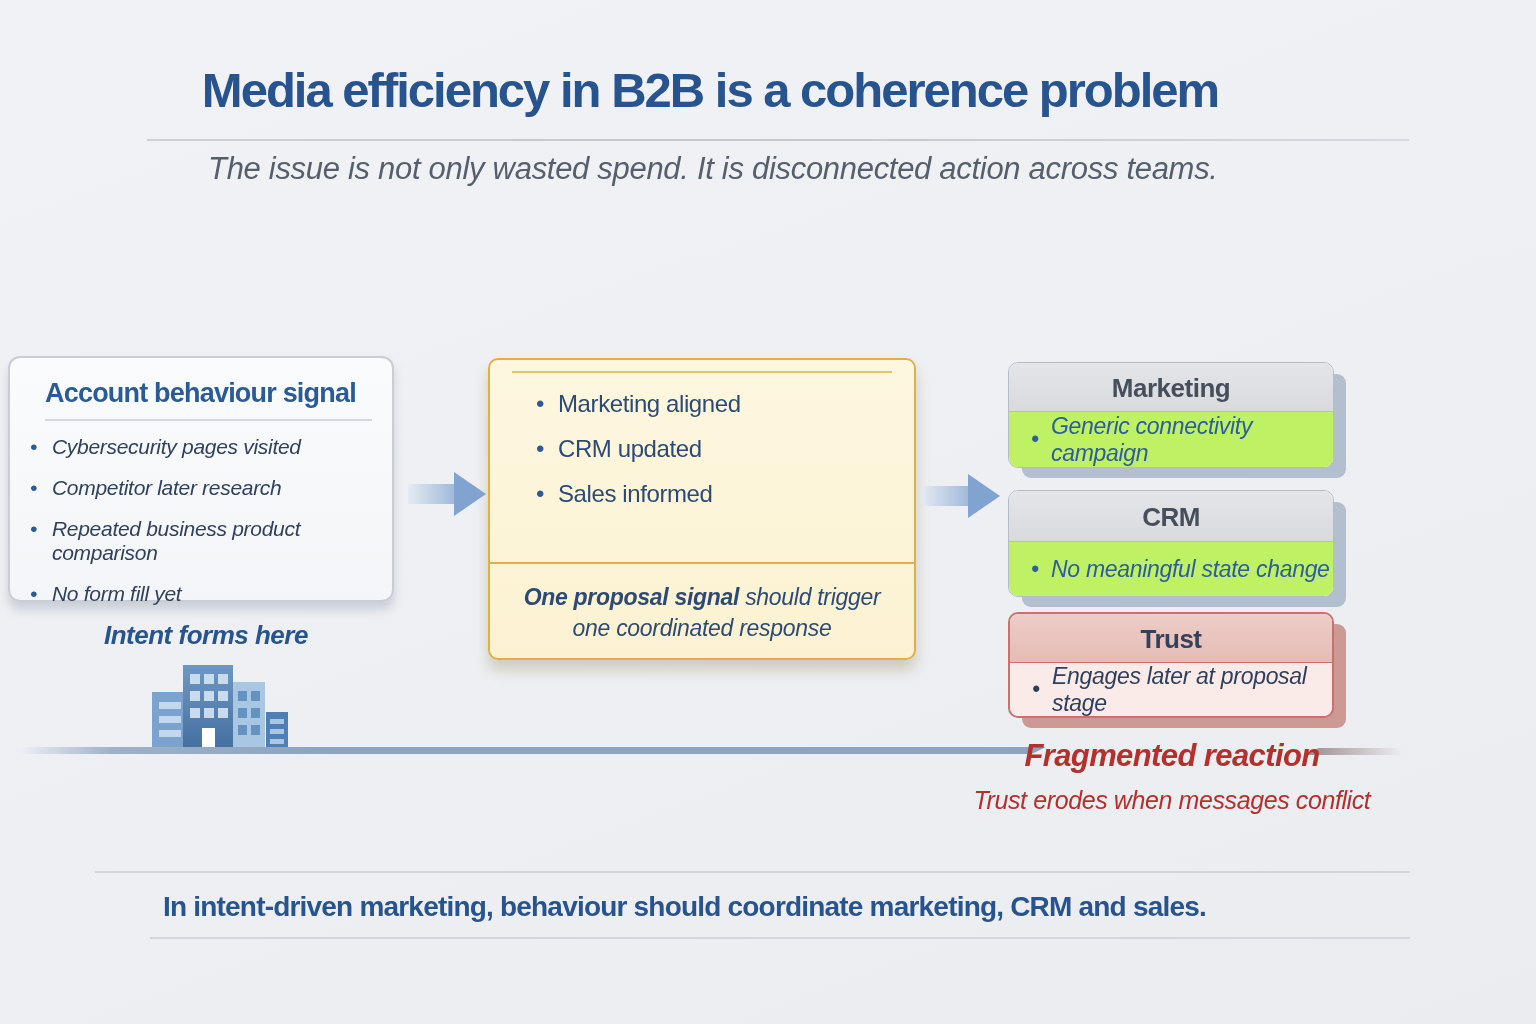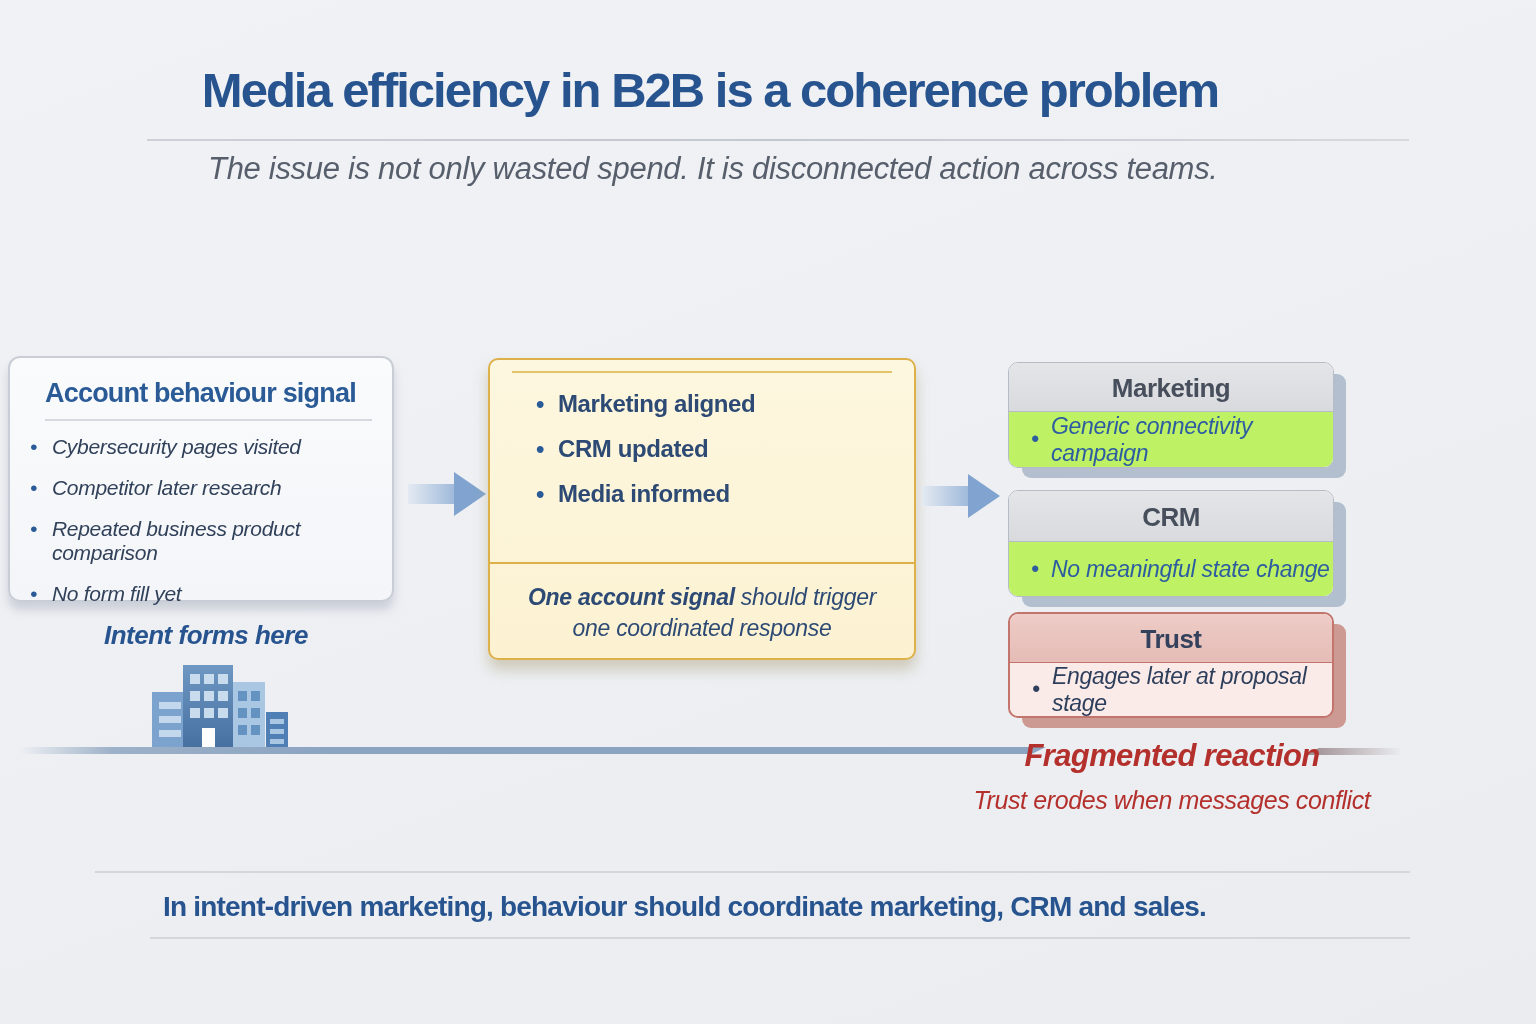--- a/index.html
+++ b/index.html
@@ -44,21 +44,21 @@
   
   .coordination-box{
     left:488px;top:358px;width:428px;height:302px;border-radius:10px;
     background:linear-gradient(180deg,#fdf7df,#fcf2d2);
     border:2px solid #ddb04a;
     box-shadow:0 10px 14px rgba(170,160,120,0.45);
   }
   .coordination-box h2{font-size:27px;letter-spacing:-0.8px;text-align:center;padding-top:21px;}
   .coordination-box .rule{margin:11px 22px 0 22px;background:#e4c express;background:#e4c468;}
   .coordination-box ul{margin:17px 0 0 42px;font-size:24px;color:#2d4a75;}
-  .coordination-box li{margin-bottom:17px;letter-spacing:-0.4px;font-weight:bold;}
+  .coordination-box li{margin-bottom:17px;letter-spacing:-0.4px;}
   .gold-divider{position:absolute;left:0;right:0;top:202px;height:2px;background:#ddb04a;}
   .coord-note{
     position:absolute;left:24px;right:24px;top:222px;text-align:center;
     font-size:23px;font-style:italic;color:#2d4a75;line-height:31px;margin:0;letter-spacing:-0.3px;
   }
   .coord-note .strong{font-weight:bold;}
   
   .arrow{position:absolute;width:80px;height:44px;}
   .arrow .shaft{
     position:absolute;left:0;top:12px;width:48px;height:20px;
@@ -169,24 +169,24 @@
   <div class="arrow arrow-1">
     <div class="shaft"></div>
     <div class="head"></div>
   </div>
 
   <section class="panel coordination-box">
     <div class="rule"></div>
     <ul class="bullets">
       <li>Marketing aligned</li>
       <li>CRM updated</li>
-      <li>Media informed</li>
+      <li>Sales informed</li>
     </ul>
     <div class="gold-divider"></div>
-    <p class="coord-note"><span class="strong">One account signal</span><span> should trigger one coordinated response</span></p>
+    <p class="coord-note"><span class="strong">One proposal signal</span><span> should trigger one coordinated response</span></p>
   </section>
 
   <div class="arrow arrow-2">
     <div class="shaft"></div>
     <div class="head"></div>
   </div>
 
   <section class="card card-marketing">
     <header>Marketing</header>
     <div class="card-body">Generic connectivity campaign</div>

